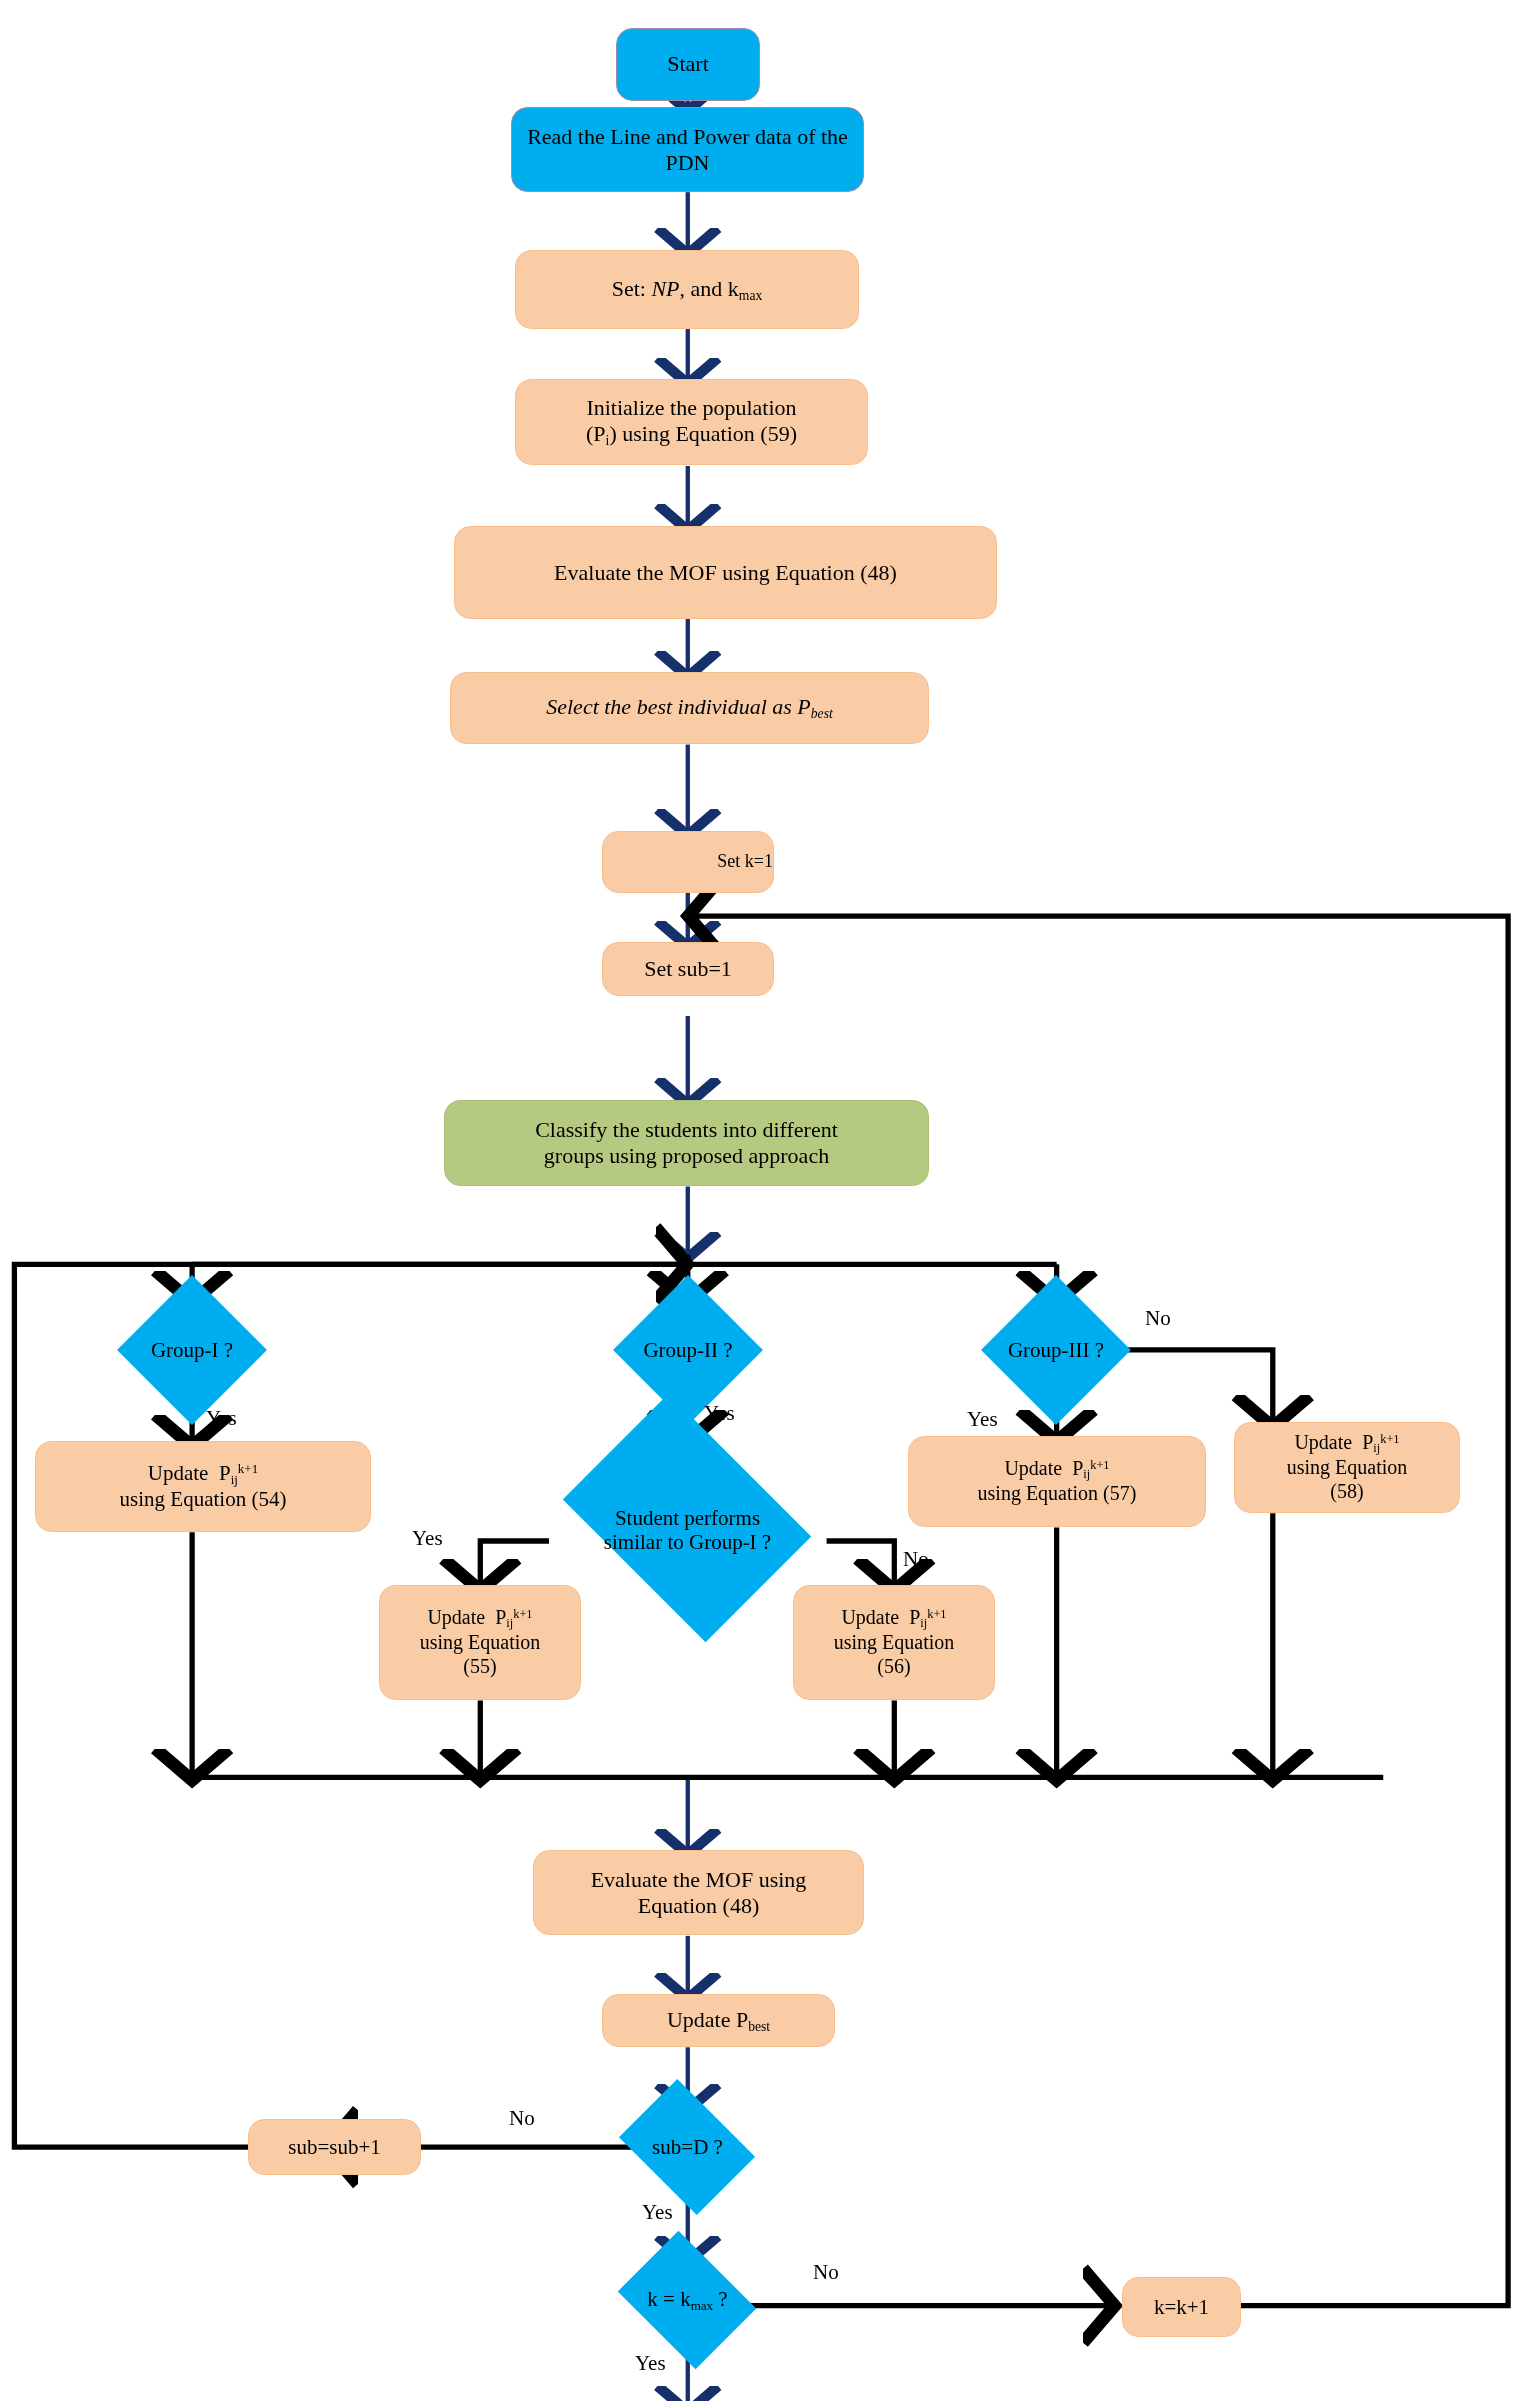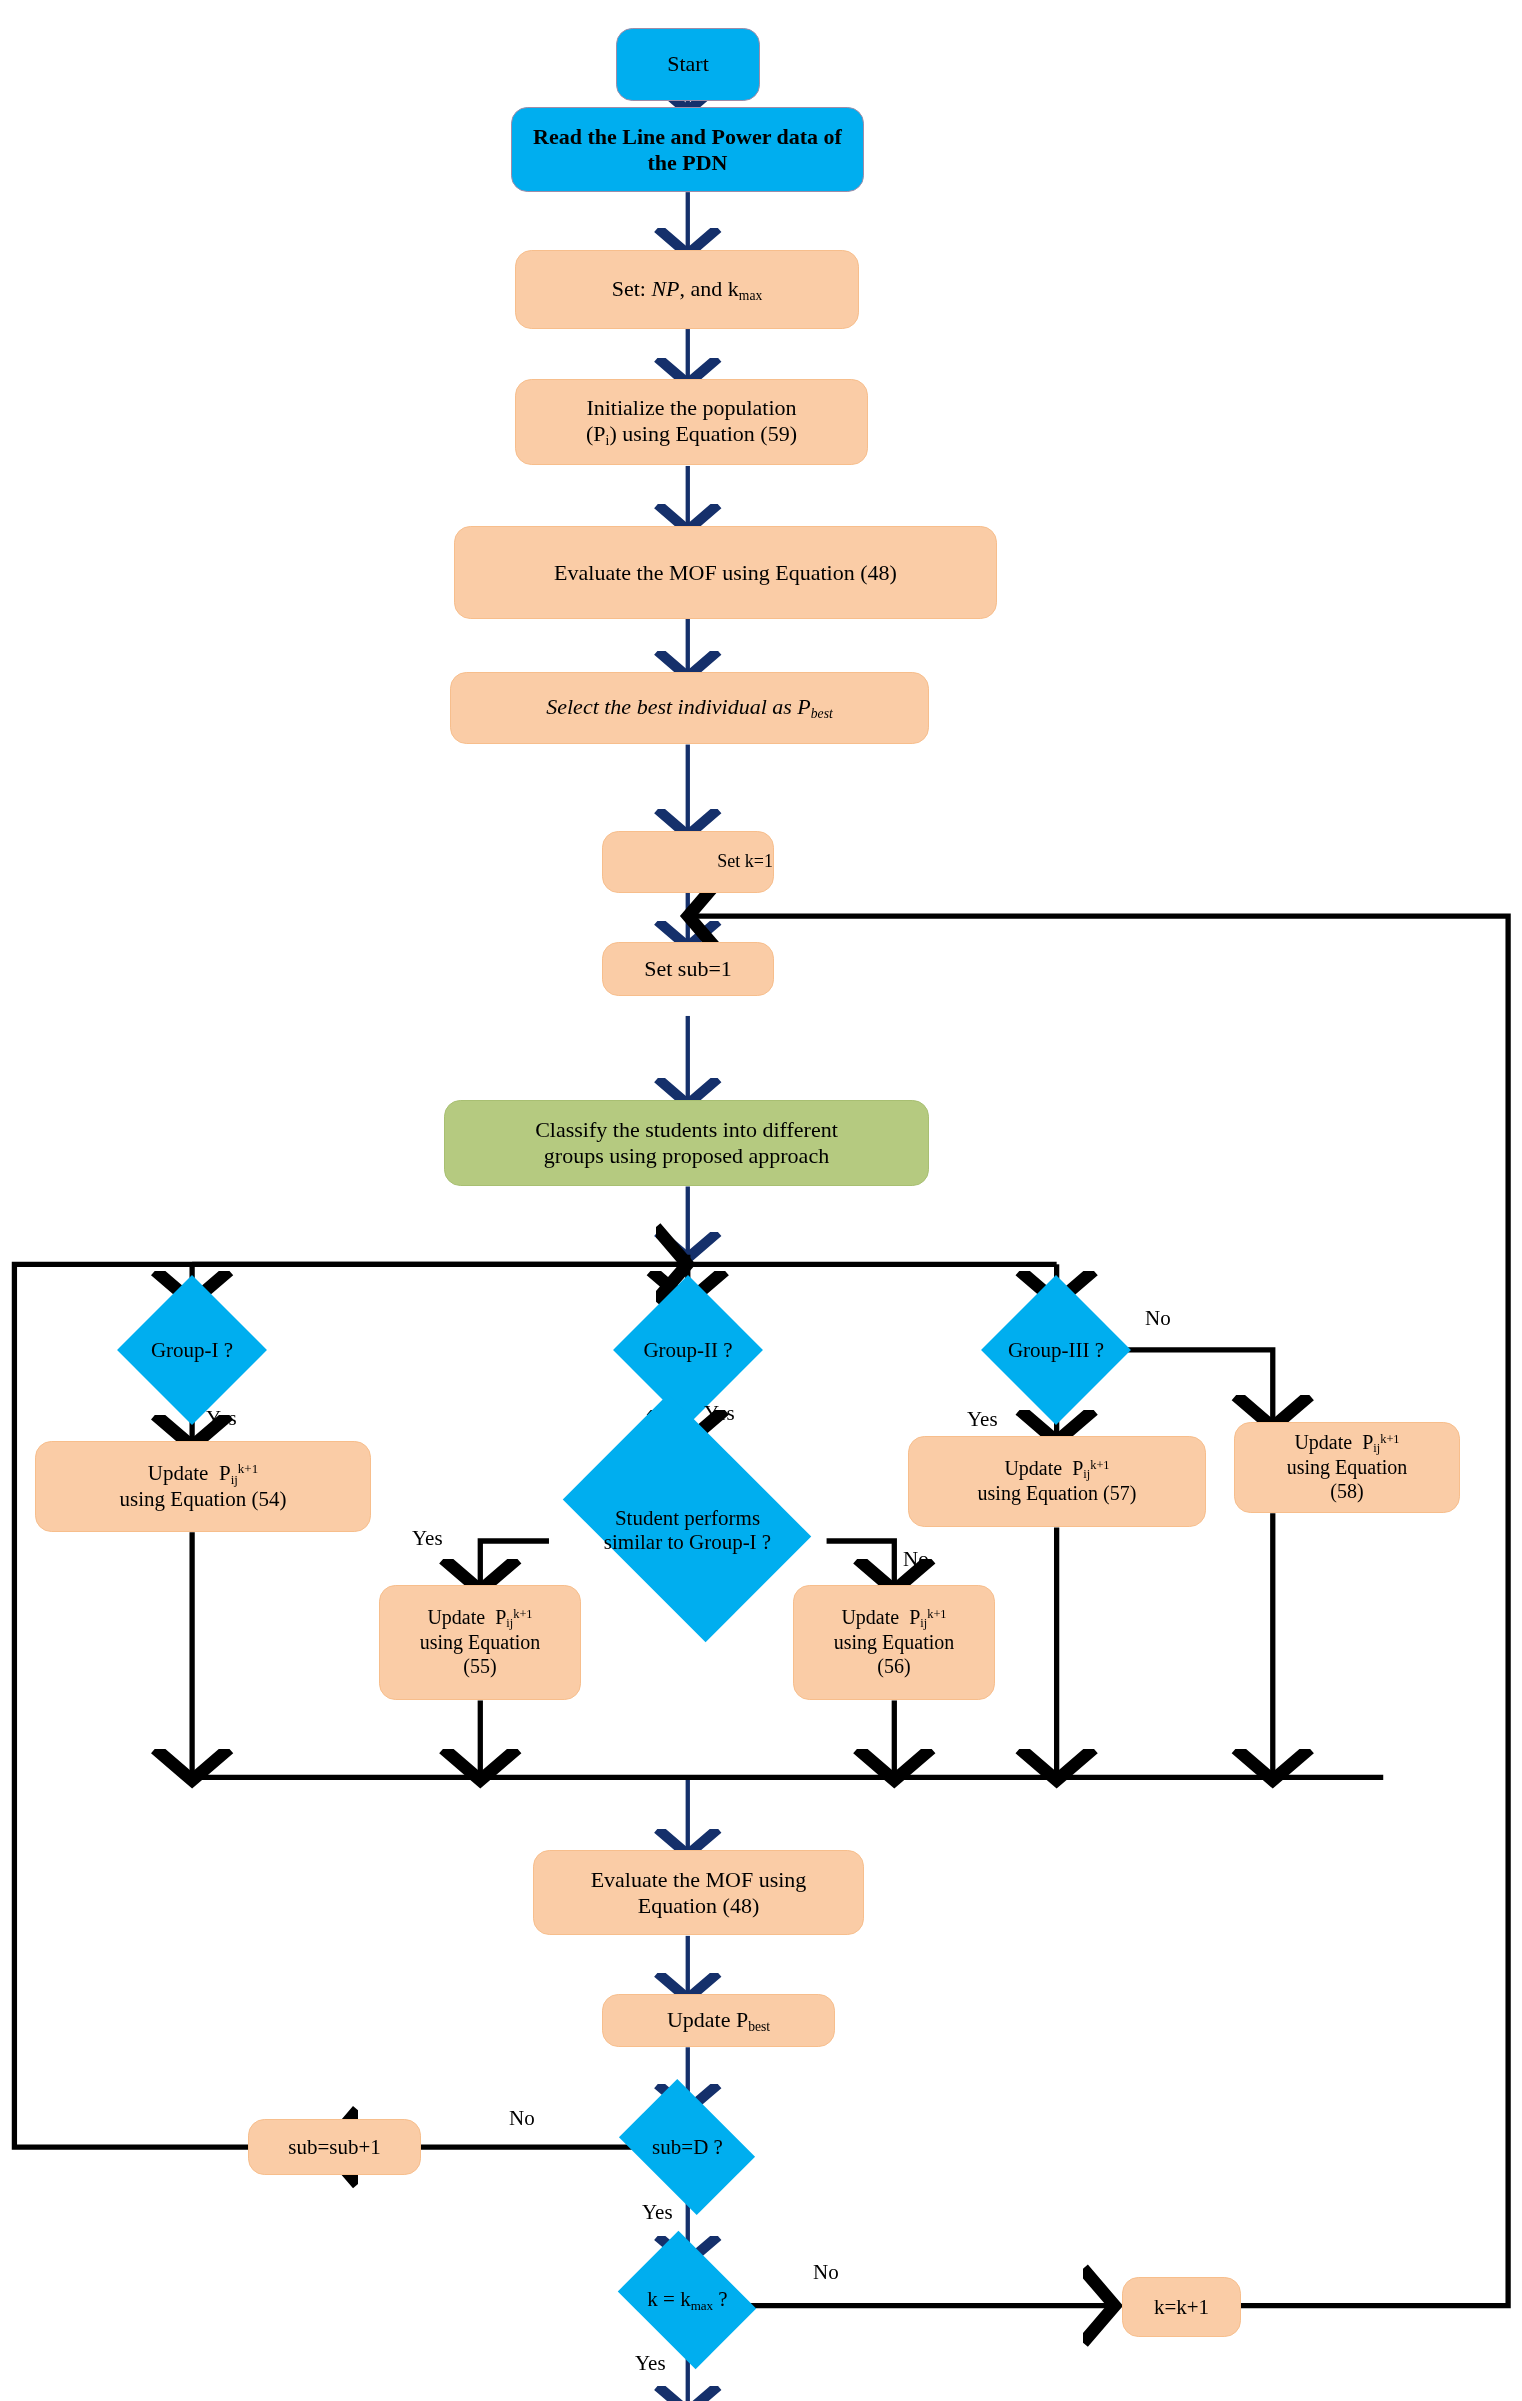--- a/index.html
+++ b/index.html
@@ -89,21 +89,21 @@
 
       <path d="M1548,4800 L2310,4800" marker-end="url(#ablk)"></path>
       <path d="M2560,4800 L3140,4800 L3140,1907 L1444,1907" marker-end="url(#ablk)"></path>
     </g>
   </svg>
 
   <div class="node proc fill-cyan" style="left:616px;top:3.8px;width:144px;height:73px;font-size:22px;margin-top:24px;">
     <span>Start</span>
   </div>
 
-  <div class="node proc fill-cyan" style="left:511px;top:107px;width:353px;height:85px;font-size:22px;padding:0 12.5px;font-weight:bold;">
+  <div class="node proc fill-cyan" style="left:511px;top:107px;width:353px;height:85px;font-size:22px;padding:0 12.5px;">
     <span>Read the Line and Power data of the PDN</span>
   </div>
 
   <div class="node proc fill-orange" style="left:515px;top:250px;width:344px;height:79px;font-size:22px;">
     <span>
       <span>Set: </span><span class="it">NP</span><span>, and k</span><sub>max</sub>
     </span>
   </div>
 
   <div class="node proc fill-orange" style="left:515px;top:379px;width:353px;height:86px;font-size:22px;padding:0 9.6px;">

